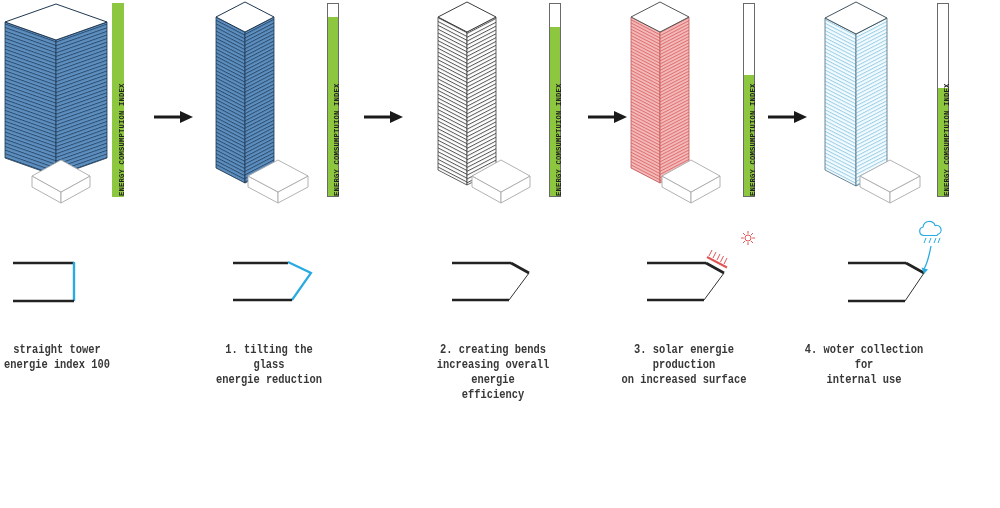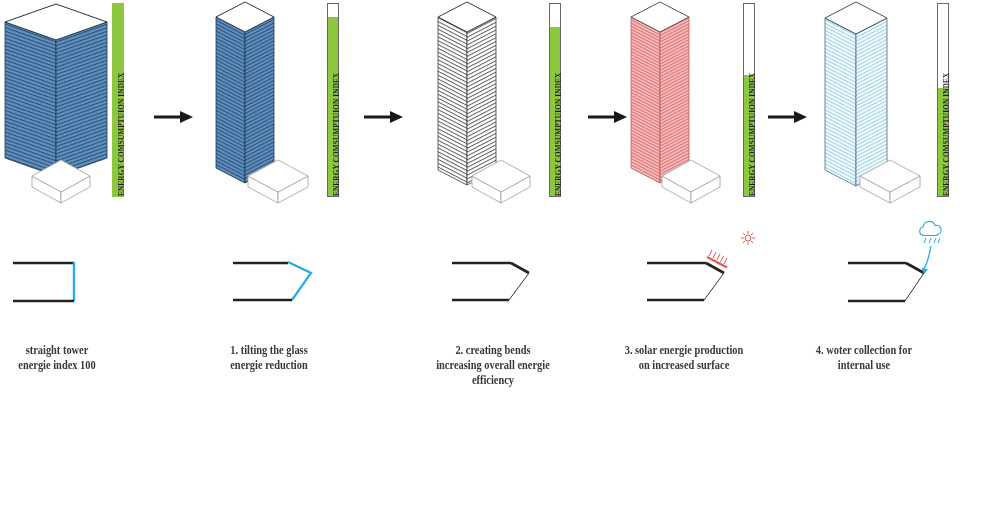--- a/index.html
+++ b/index.html
@@ -1,18 +1,18 @@
 <!DOCTYPE html>
 <html><head>
 <meta charset="utf-8">
 <style>
   html,body { margin:0; padding:0; background:#fff; }
   .canvas {
     position:relative; width:1000px; height:508px; background:#ffffff;
-    overflow:hidden; font-family:Liberation Serif, serif;
+    overflow:hidden; font-family:Liberation Mono, monospace;
   }
   .stage { position:absolute; inset:0; }
   .tower-svg, .profile-svg, .arrow-svg { position:absolute; display:block; }
 
   
   .bar { position:absolute; top:3px; width:10px; height:192px; background:#fff; border:1px solid #6a6a6a; }
   .bar .fill { position:absolute; left:0; right:0; bottom:0; background:#8dc63f; }
   .bar.full { border-color:#8dc63f; }
 
   

